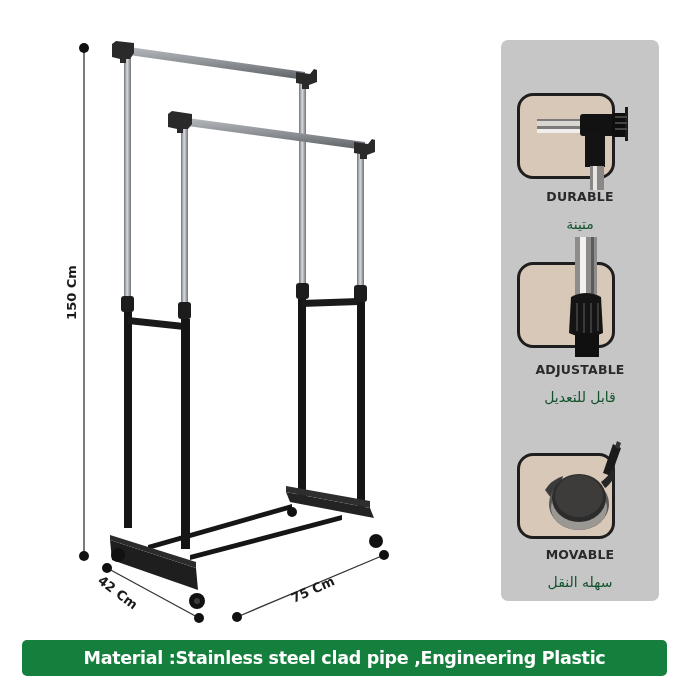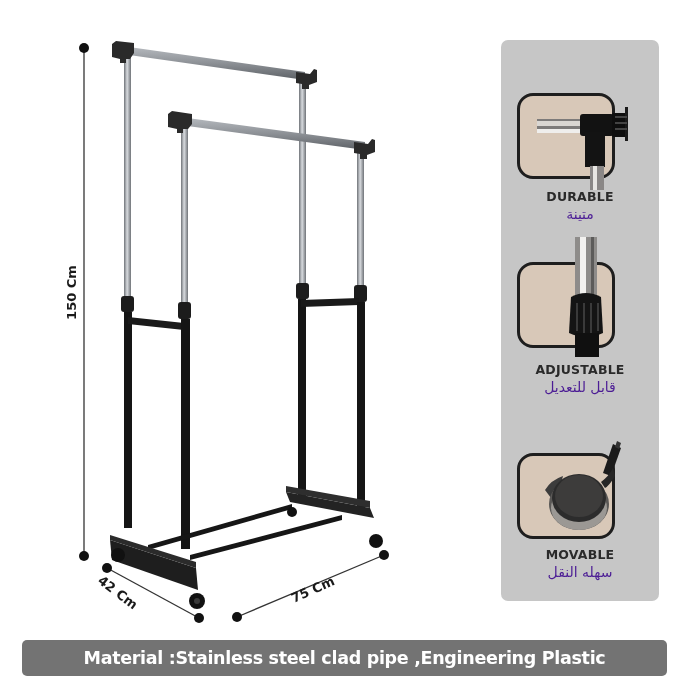--- a/index.html
+++ b/index.html
@@ -30,26 +30,26 @@
       background:#d8c8b8; border:3px solid #1e1e1e; border-radius:16px; box-sizing:border-box;
       overflow:visible;
     }
     .feature-icon-box svg { position:absolute; left:-3px; top:-20px; overflow:visible; }
     .feature-title {
       position:absolute; left:0; width:158px; text-align:center;
       font-weight:bold; font-size:12.5px; color:#2a2a2a; letter-spacing:0.2px;
     }
     .feature-sub {
       position:absolute; left:0; width:158px; text-align:center;
-      font-size:14px; color:#4c1d95; direction:rtl;
+      font-size:14px; color:#14532d; direction:rtl;margin-top:10px;
     }
 
     .material-banner {
       position:absolute; left:22px; top:640px; width:645px; height:36px;
-      background:#737373; border-radius:5px;
+      background:#15803d; border-radius:5px;
       display:flex; align-items:center; justify-content:center;
     }
     .material-text {
       color:#ffffff; font-weight:bold; font-size:17.5px; white-space:nowrap;
       font-family:"DejaVu Sans", sans-serif; letter-spacing:-0.3px;
     }
   </style>
 </head>
 <body>
 

